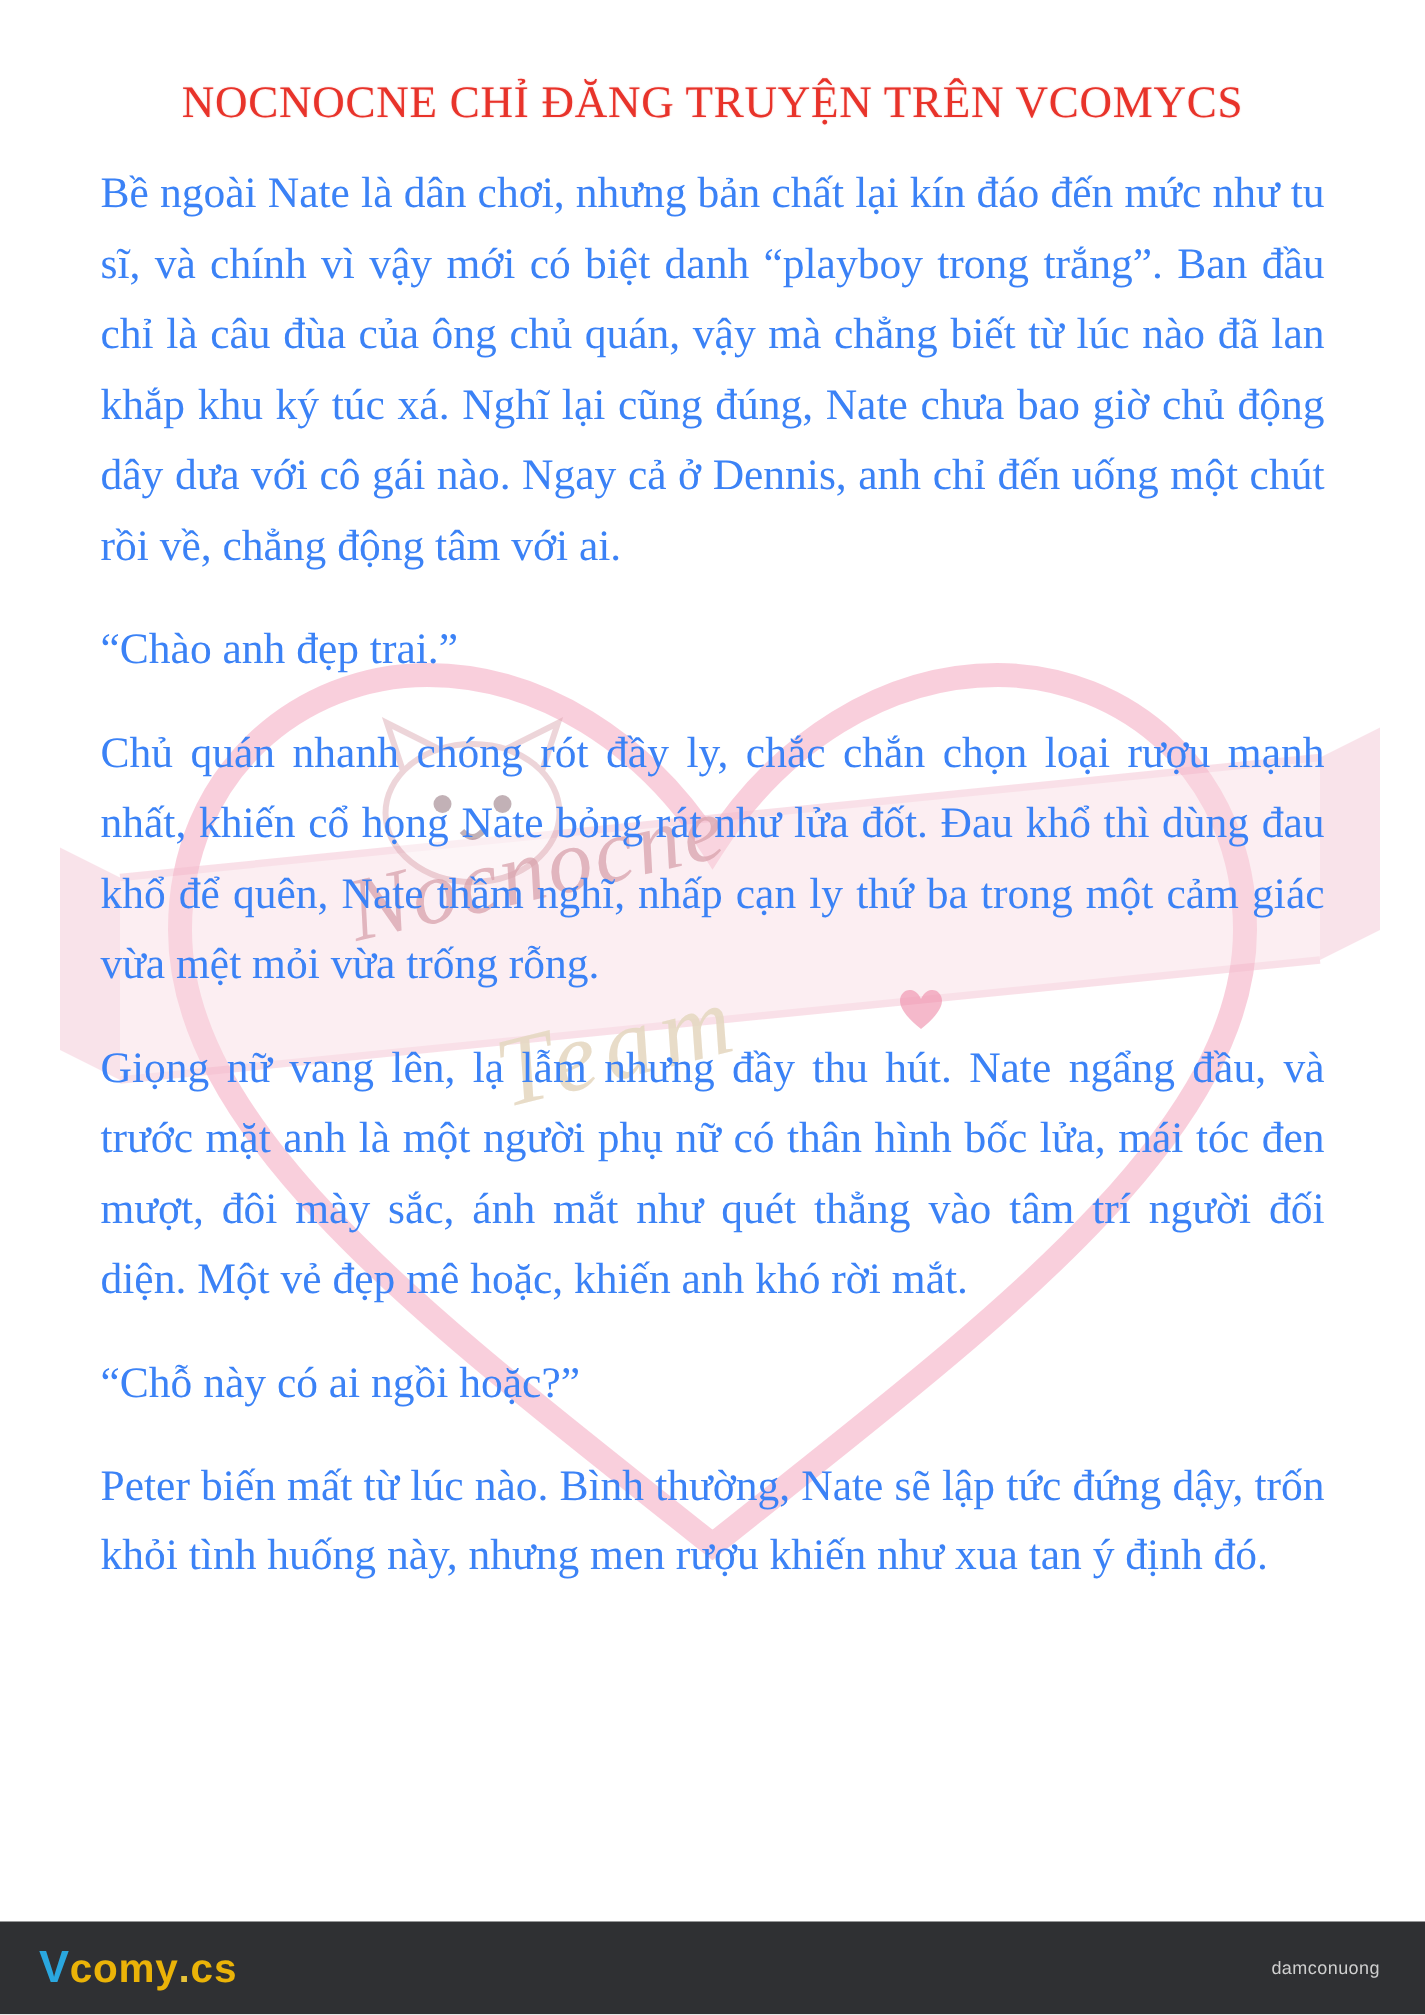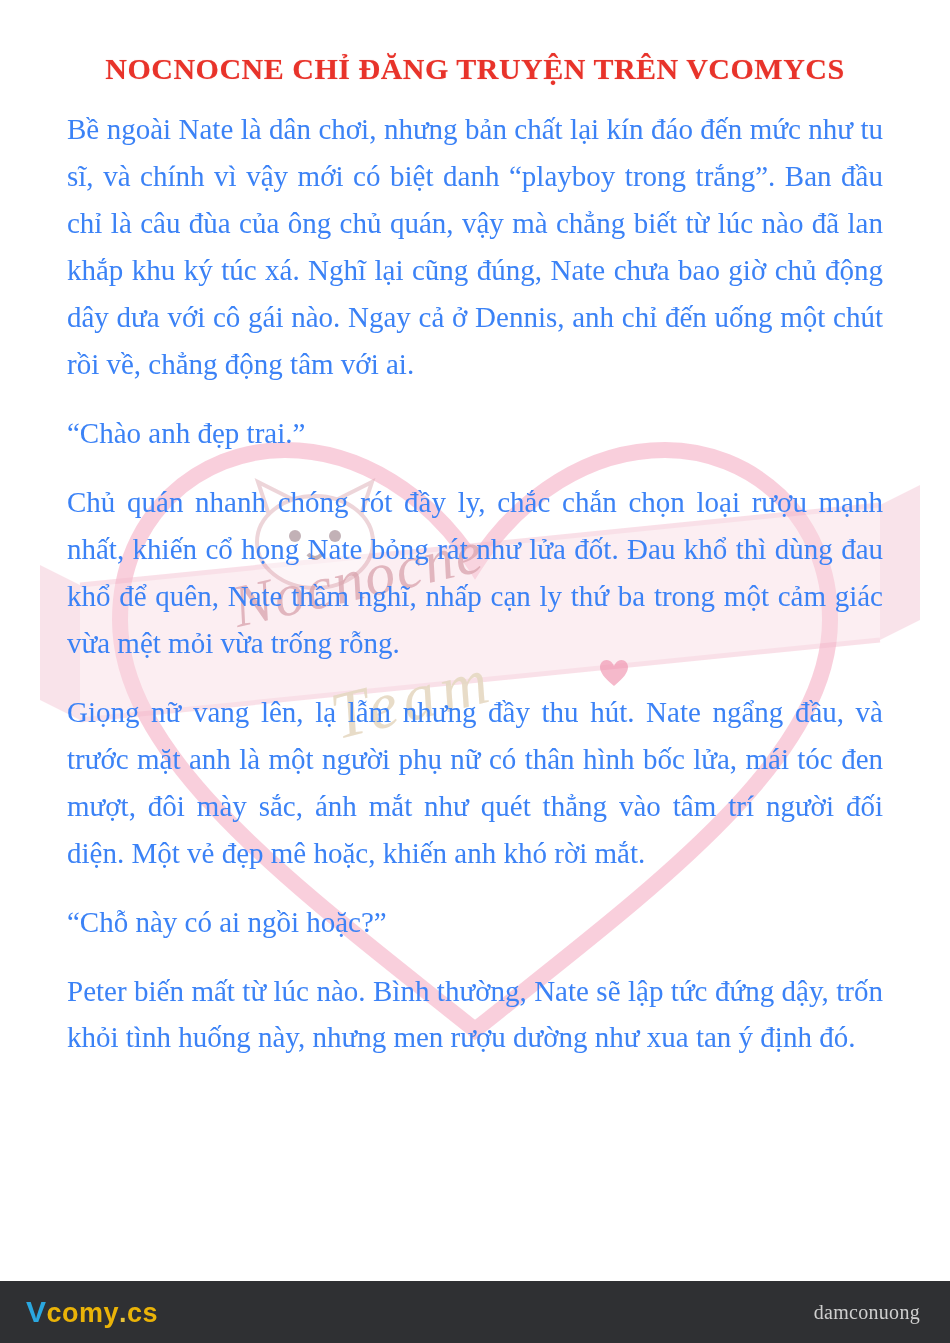--- a/index.html
+++ b/index.html
@@ -64,21 +64,21 @@
     white-space: nowrap;
   }
 
   
   .header-title {
     position: relative;
     z-index: 2;
     text-align: center;
     color: #e8332a;
     font-family: "Liberation Serif", serif;
-    font-weight: bold;
+    font-weight: normal;
     font-size: 30px;
     letter-spacing: 0.5px;
     padding-top: 52px;
     padding-bottom: 6px;
     text-shadow: 0 0 1px rgba(232,51,42,0.4);
   }
 
   
   .content {
     position: relative;
@@ -127,22 +127,22 @@
     font-size: 30px;
   }
   .footer-logo .rest {
     color: #eab308;
   }
   .footer-logo .dot {
     color: #e8c33a;
   }
   .footer-right {
     margin-right: 30px;
-    font-family: Liberation Serif, serif;
-    font-size: 20px;
+    font-family: Liberation Sans, sans-serif;
+    font-size: 12px;
     color: #cfcfcf;
     letter-spacing: 0.3px;
   }
 </style>
 </head>
 <body>
 
 <div class="page">
 
   <div class="watermark">
@@ -184,21 +184,21 @@
   </div>
 
   <div class="header-title">NOCNOCNE CHỈ ĐĂNG TRUYỆN TRÊN VCOMYCS</div>
 
   <div class="content">
     <p class="para">Bề ngoài Nate là dân chơi, nhưng bản chất lại kín đáo đến mức như tu sĩ, và chính vì vậy mới có biệt danh “playboy trong trắng”. Ban đầu chỉ là câu đùa của ông chủ quán, vậy mà chẳng biết từ lúc nào đã lan khắp khu ký túc xá. Nghĩ lại cũng đúng, Nate chưa bao giờ chủ động dây dưa với cô gái nào. Ngay cả ở Dennis, anh chỉ đến uống một chút rồi về, chẳng động tâm với ai.</p>
     <p class="para no-justify">“Chào anh đẹp trai.”</p>
     <p class="para">Chủ quán nhanh chóng rót đầy ly, chắc chắn chọn loại rượu mạnh nhất, khiến cổ họng Nate bỏng rát như lửa đốt. Đau khổ thì dùng đau khổ để quên, Nate thầm nghĩ, nhấp cạn ly thứ ba trong một cảm giác vừa mệt mỏi vừa trống rỗng.</p>
     <p class="para">Giọng nữ vang lên, lạ lẫm nhưng đầy thu hút. Nate ngẩng đầu, và trước mặt anh là một người phụ nữ có thân hình bốc lửa, mái tóc đen mượt, đôi mày sắc, ánh mắt như quét thẳng vào tâm trí người đối diện. Một vẻ đẹp mê hoặc, khiến anh khó rời mắt.</p>
     <p class="para no-justify">“Chỗ này có ai ngồi hoặc?”</p>
-    <p class="para">Peter biến mất từ lúc nào. Bình thường, Nate sẽ lập tức đứng dậy, trốn khỏi tình huống này, nhưng men rượu dường như xua tan ý định đó.</p>
+    <p class="para">Peter biến mất từ lúc nào. Bình thường, Nate sẽ lập tức đứng dậy, trốn khỏi tình huống này, nhưng men rượu khiến như xua tan ý định đó.</p>
   </div>
 
   <div class="footer">
     <div class="footer-logo">
       <span class="v">V</span>
         <span class="rest">comy</span>
         <span class="dot">.</span>
         <span class="rest">cs</span>
     </div>
     <div class="footer-right">damconuong</div>

